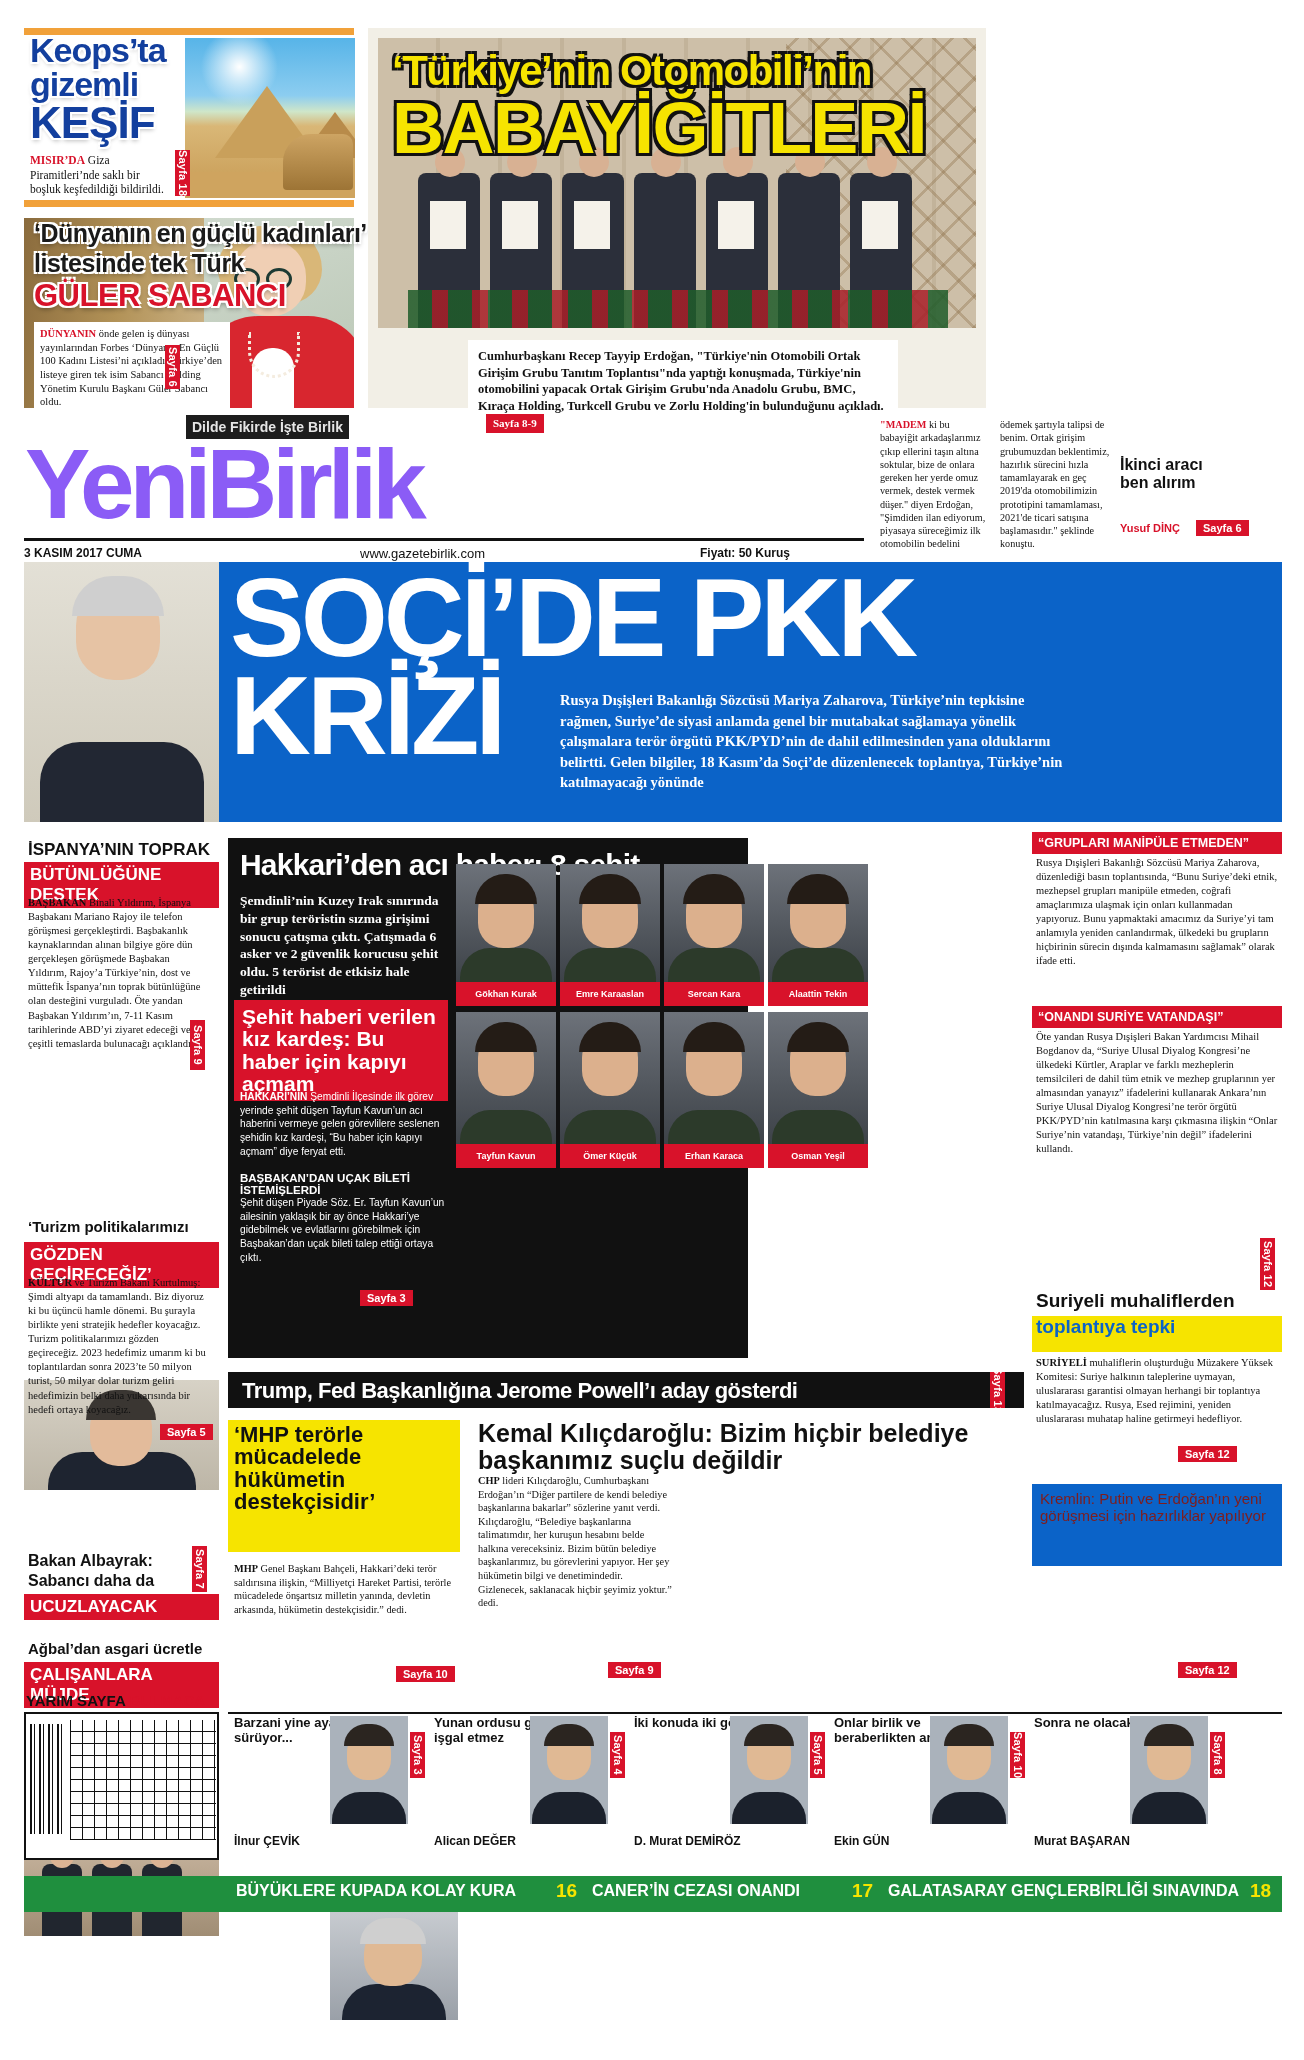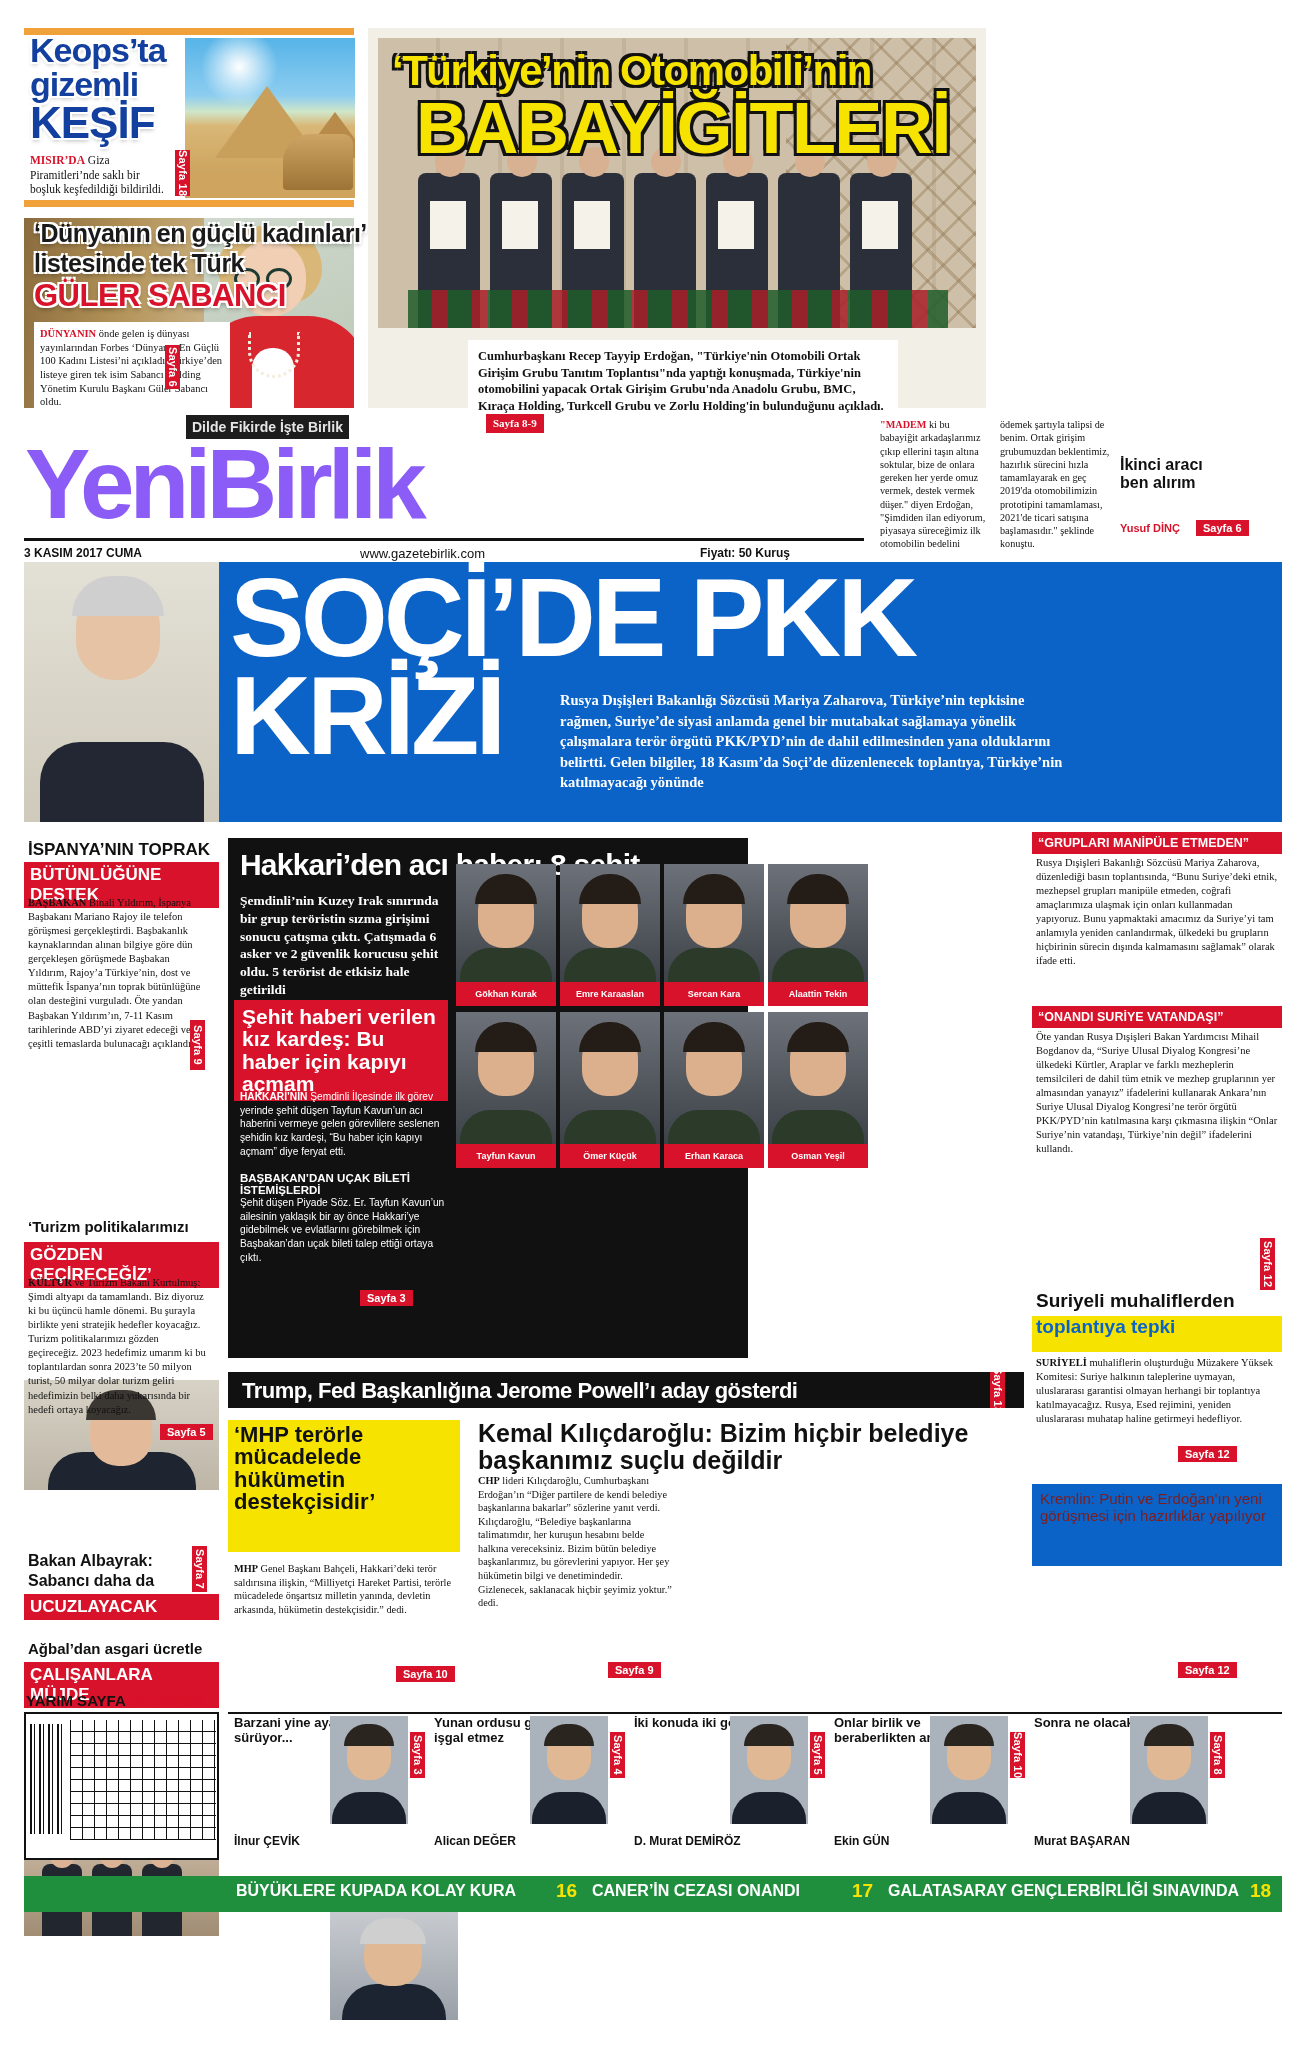--- a/index.html
+++ b/index.html
@@ -99,21 +99,21 @@
     background: repeating-linear-gradient(45deg, rgba(140,110,70,.35) 0 3px, transparent 3px 22px),
                 repeating-linear-gradient(-45deg, rgba(140,110,70,.35) 0 3px, transparent 3px 22px); }
   .suit { position:absolute; bottom:0; width:62px; height:155px; background:#2b2f3a; border-radius:8px 8px 0 0; }
   .suit .pap { position:absolute; left:12px; top:28px; width:36px; height:48px; background:#f5f2ea; }
   .suit .head { position:absolute; left:17px; top:-26px; width:30px; height:30px; background:#d8b193; border-radius:50%; }
   #tr-photo .flowers { position:absolute; left:30px; bottom:0; width:540px; height:38px;
     background:repeating-linear-gradient(90deg,#1f5c2a 0 24px,#a81f28 24px 40px); opacity:.85; }
   .tr-h { font-weight:bold; color:#f6e400; letter-spacing:-1.5px; line-height:.9;
     text-shadow:-3px -3px 0 #111,3px -3px 0 #111,-3px 3px 0 #111,3px 3px 0 #111,0 0 2px #111; }
   #tr-h1 { left:392px; top:52px; font-size:42px; }
-  #tr-h2 { left:416px; top:96px; font-size:72px;text-align:center; }
+  #tr-h2 { left:392px; top:96px; font-size:72px;text-align:center; }
   #tr-cap { left:468px; top:340px; width:430px; background:#fff; padding:8px 10px;
     font-size:12.5px; line-height:1.32; color:#111; font-weight:bold; }
   #tr-cap .sayfa-h { margin-left:8px; }
 
   
   #mh-tag { left:150px; top:415px; background:#1d1d1d; color:#e5e5e5; font-size:14px;
     font-weight:bold; padding:4px 6px;margin-left:36px; }
   #mh-logo { left:25px; top:438px; font-size:98px; font-weight:bold; letter-spacing:-5px;
     color:#8b5cf6; line-height:.95; }
   #mh-rule { left:24px; top:538px; width:840px; height:3px; background:#111; }

